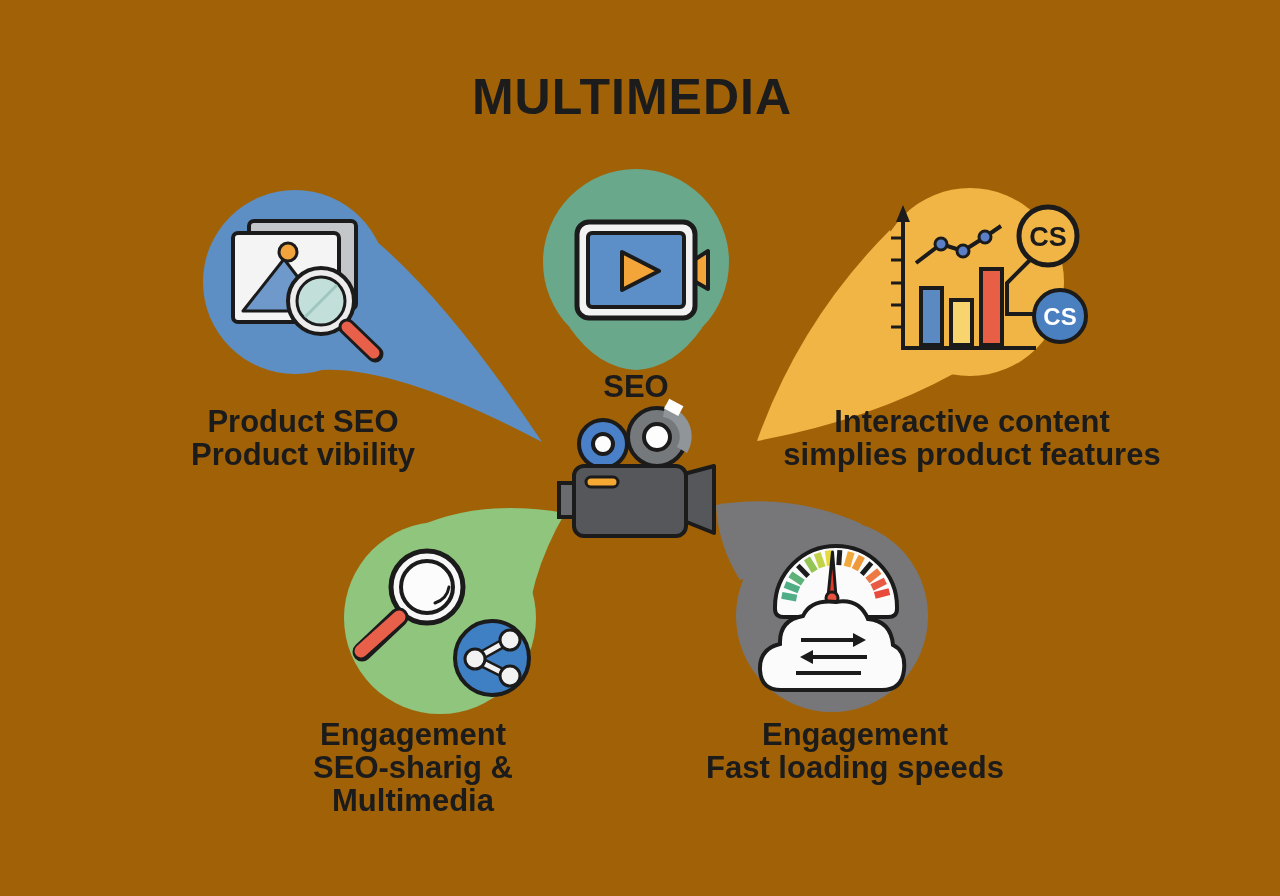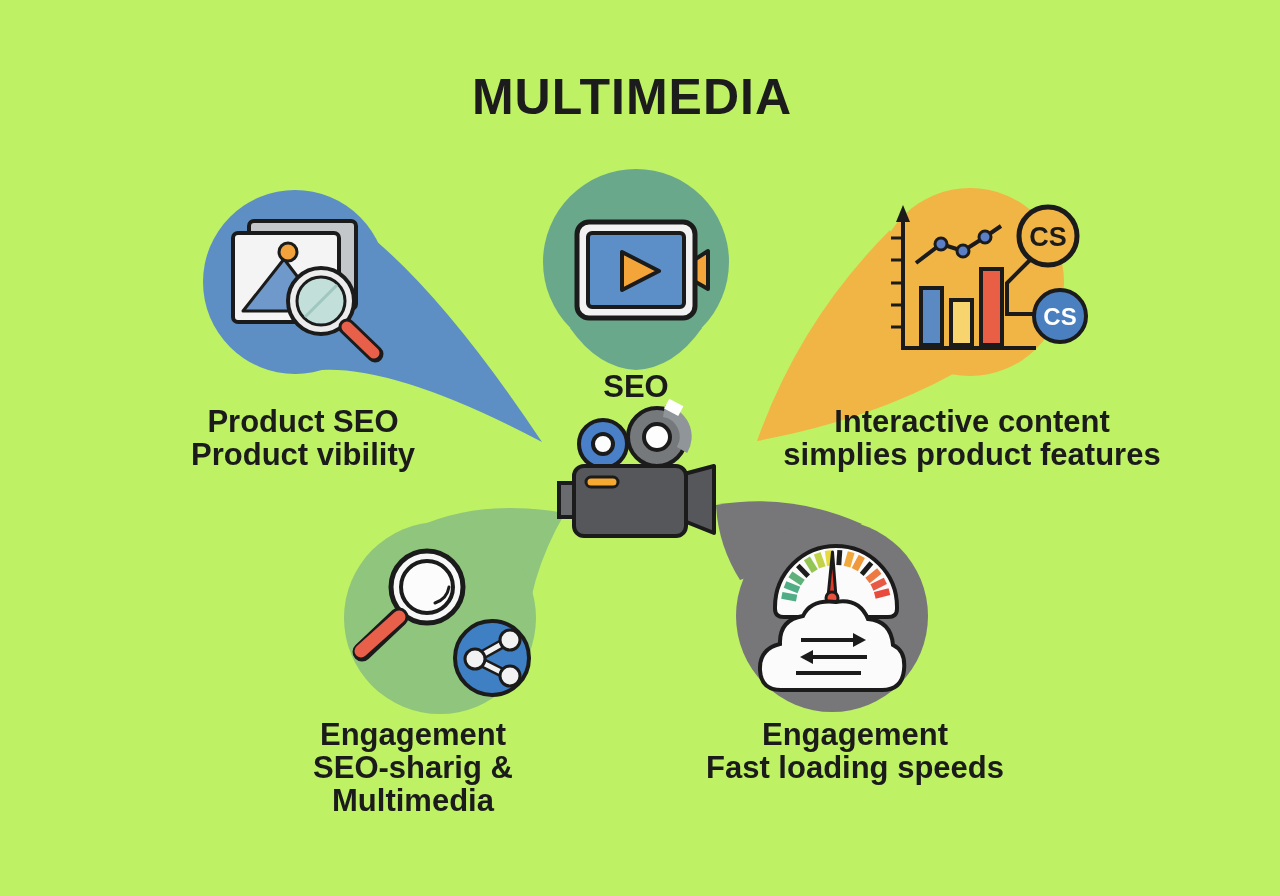--- a/index.html
+++ b/index.html
@@ -1,16 +1,16 @@
 <!DOCTYPE html>
 <html><head>
 <meta charset="utf-8">
 <style>
   html,body{margin:0;padding:0;background:#ffffff;}
-  .stage{position:relative;width:1280px;height:896px;background:#bef264;overflow:hidden;
+  .stage{position:relative;width:1280px;height:896px;background:#a16207;overflow:hidden;
          font-family:"Liberation Sans",sans-serif;}
   svg{display:block;}
   .ttl{font-family:"Liberation Sans",sans-serif;font-weight:700;font-size:50px;
        letter-spacing:1px;fill:#1c1c1c;text-anchor:middle;}
   .lbl{font-family:"Liberation Sans",sans-serif;font-weight:700;font-size:31px;
        fill:#1b1b1b;text-anchor:middle;}
   .badge-dark{font-family:"Liberation Sans",sans-serif;font-weight:700;font-size:27px;
        fill:#1b1b1b;text-anchor:middle;}
   .badge-light{font-family:"Liberation Sans",sans-serif;font-weight:700;font-size:24px;
        fill:#ffffff;text-anchor:middle;}

